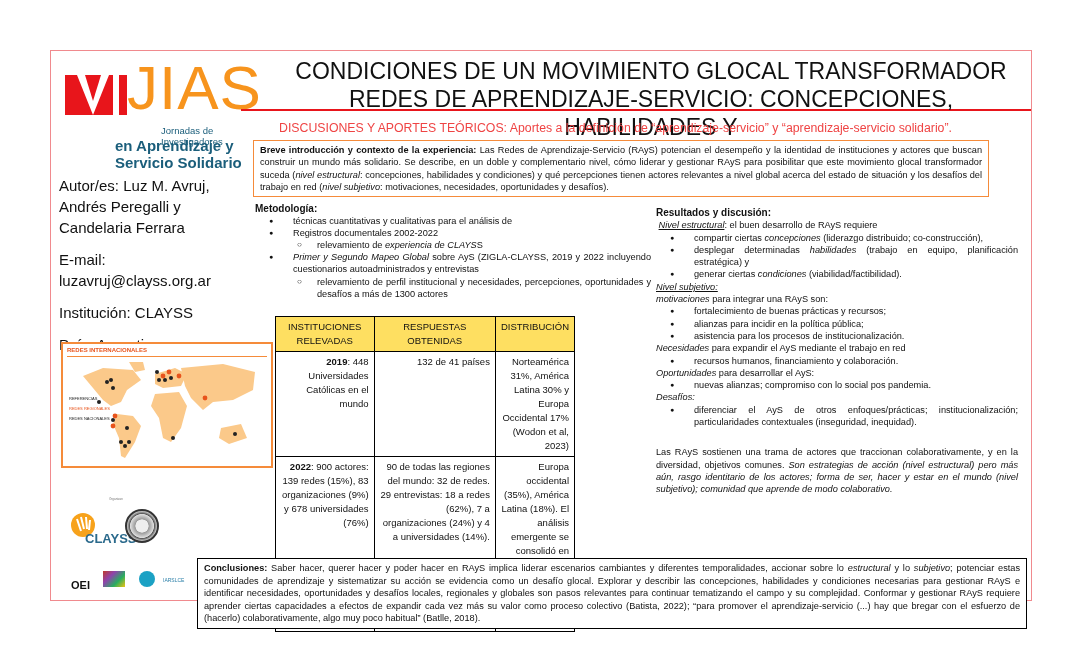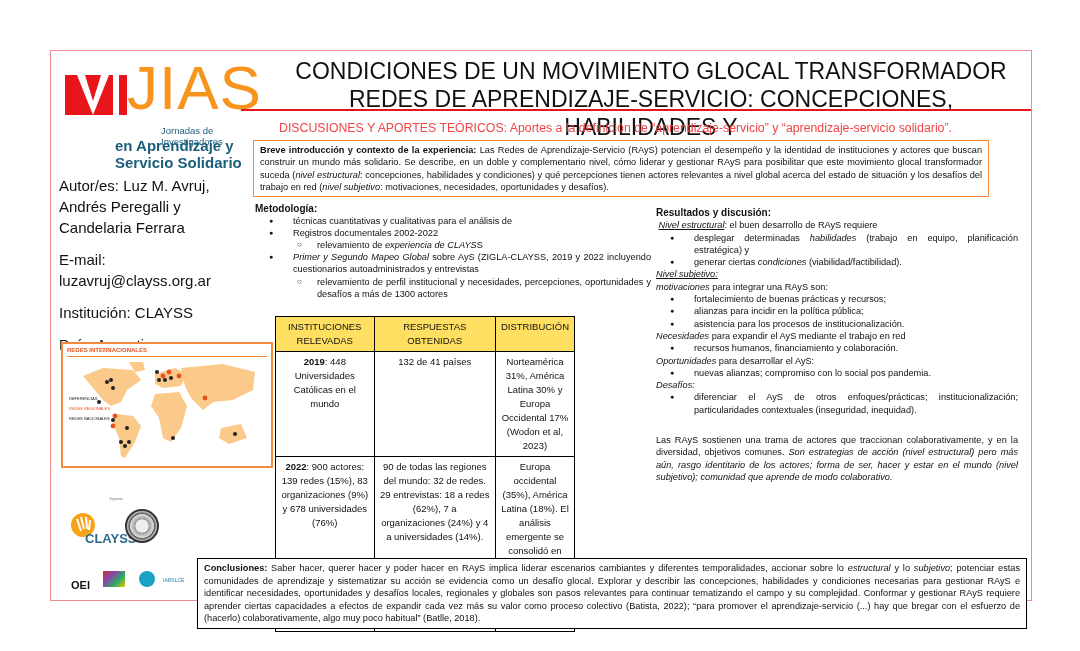--- a/index.html
+++ b/index.html
@@ -37,21 +37,21 @@
   .sub { position: relative; padding-left: 62px; text-align: justify; }
   .sub::before { content: "○"; position: absolute; left: 42px; font-size: 8px; top: 0; }
 
   .map { position: absolute; left: 10px; top: 291px; width: 212px; height: 126px; border: 2px solid #f58b3a; background: #fff; }
   .map .maphead { position: absolute; left: 4px; top: 3px; font-size: 6px; font-weight: 700; color: #e8531b; }
   .map .mapline { position: absolute; left: 4px; top: 12px; width: 200px; height: 1px; background: #f58b3a; }
   .map svg { position: absolute; left: 0; top: 14px; }
   .map .legend { position: absolute; left: 6px; top: 52px; font-size: 4px; color: #222; line-height: 6px; }
 
   table.data { position: absolute; left: 224px; top: 265px; width: 300px; border-collapse: collapse; font-size: 9.5px; line-height: 14px; }
-  table.data th, table.data td { border: 1.5px solid #000; padding: 3px 5px; vertical-align: top; text-align: center; }
+  table.data th, table.data td { border: 1.5px solid #000; padding: 3px 5px; vertical-align: top; text-align: right; }
   table.data th { background: #fedf61; font-weight: 400; text-align: center; }
   table.data td { background: #fff; }
 
   .results { position: absolute; left: 605px; top: 156px; width: 362px; font-size: 9.2px; line-height: 12.3px; }
   .results .u { text-decoration: underline; font-style: italic; }
   .results p { text-align: justify; margin-top: 18px; }
 
   .concl { position: absolute; left: 146px; top: 473px; width: 830px; border: 1.5px solid #000; padding: 3px 6px; font-size: 9.2px; line-height: 12.6px; text-align: justify; background: #fff; margin-top: 34px; }
 
   .orgs { position: absolute; left: 8px; top: 440px; width: 140px; height: 108px; }
@@ -169,20 +169,21 @@
         <td>90 de todas las regiones del mundo: 32 de redes. 29 entrevistas: 18 a redes (62%), 7 a organizaciones (24%) y 4 a universidades (14%).</td>
         <td>Europa occidental (35%), América Latina (18%). El análisis emergente se consolidó en validaciones internas (focus group; julio y dic.2022, marzo 2023).</td>
       </tr>
     </tbody>
   </table>
 
   <div class="results">
     <h3>Resultados y discusión:</h3>
     <div>&nbsp;<span class="u">Nivel estructural</span><span>: el buen desarrollo de RAyS requiere</span></div>
     <ul>
+      <li class="bul"><span>compartir ciertas </span><i>concepciones</i><span> (liderazgo distribuido; co-construcción),</span></li>
       <li class="bul"><span>desplegar determinadas </span><i>habilidades</i><span> (trabajo en equipo, planificación estratégica) y</span></li>
       <li class="bul"><span>generar ciertas </span><i>condiciones</i><span> (viabilidad/factibilidad).</span></li>
     </ul>
     <div class="u">Nivel subjetivo:</div>
     <div><i>motivaciones</i><span> para integrar una RAyS son:</span></div>
     <ul>
       <li class="bul">fortalecimiento de buenas prácticas y recursos;</li>
       <li class="bul">alianzas para incidir en la política pública;</li>
       <li class="bul">asistencia para los procesos de institucionalización.</li>
     </ul>

